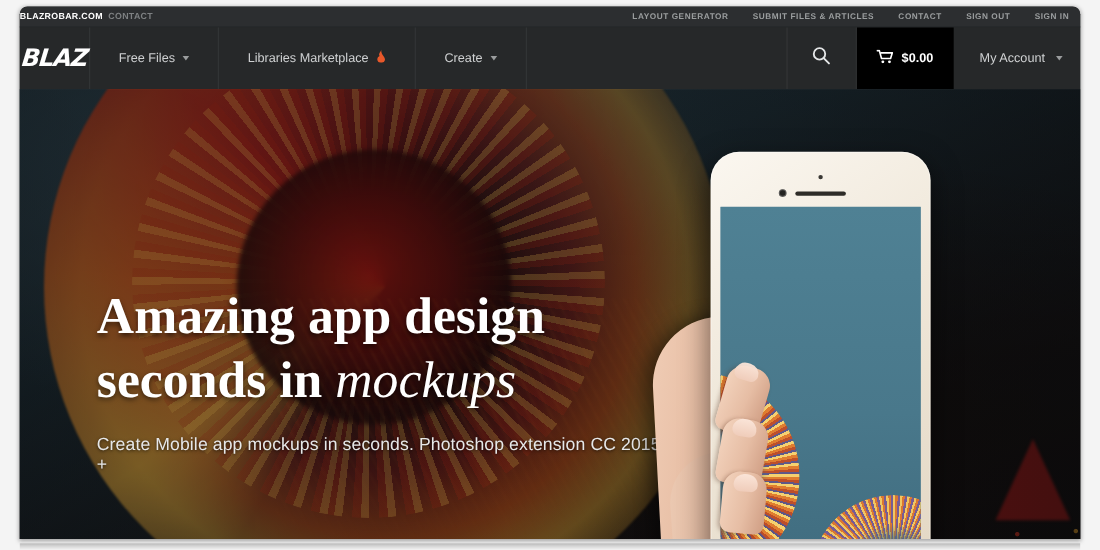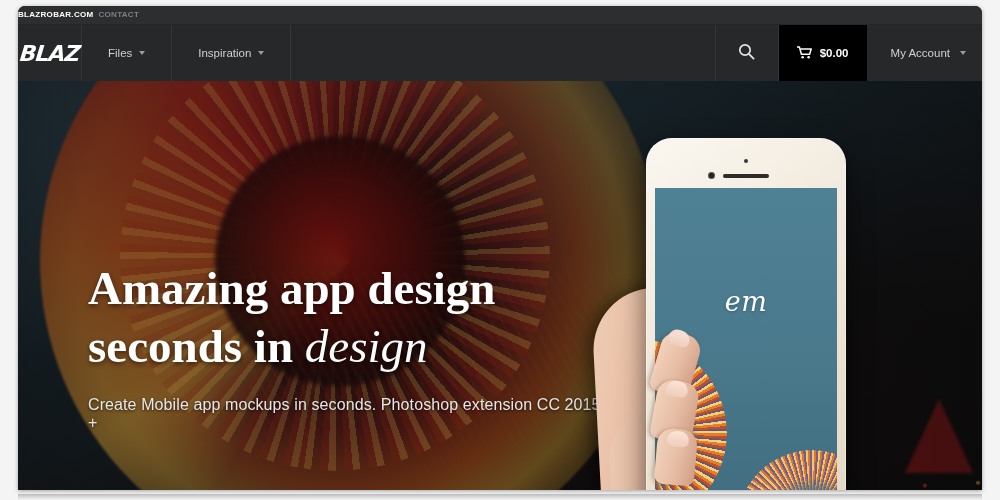--- a/index.html
+++ b/index.html
@@ -441,40 +441,55 @@
 
 <div id="page">
   <div id="shell">
     <div id="site">
 
       <div class="topbar">
         <div class="brandline">
           <span class="b1">BLAZROBAR.COM</span>
           <span class="b2">CONTACT</span>
         </div>
+        <div class="toplinks">
+          <a href="#">LAYOUT GENERATOR</a>
+          <a href="#">SUBMIT FILES &amp; ARTICLES</a>
+          <a href="#">CONTACT</a>
+          <a href="#">SIGN OUT</a>
+          <a href="#">SIGN IN</a>
+        </div>
       </div>
 
       <div class="mainnav">
 
         <div class="logo-cell">
           <span class="logo">BLAZ</span>
         </div>
 
-
-
-
         <div class="navitem">
-          <span>Files</span>
+          <span>Free Files</span>
           <span class="caret"></span>
         </div>
 
+
         <div class="navitem">
-          <span>Inspiration</span>
+          <span>Libraries Marketplace</span>
+          <span class="flame">
+            <svg width="9" height="12" viewBox="0 0 9 12" aria-hidden="true">
+              <path d="M4.5 0C4.5 2 2.6 2.8 2.6 4.6c0 .6.2 1 .5 1.4C2.4 6.3 1 7.3 1 9c0 1.8 1.6 3 3.5 3S8 10.8 8 9c0-2.6-3.5-3.6-3.5-9z" fill="#e8582a"></path>
+            </svg>
+          </span>
+        </div>
+
+        <div class="navitem">
+          <span>Create</span>
           <span class="caret"></span>
         </div>
+
 
         <div class="nav-spacer"></div>
 
         <div class="search-cell">
           <span>
             <svg width="17" height="17" viewBox="0 0 17 17" aria-hidden="true">
               <circle cx="7" cy="7" r="5.2" fill="none" stroke="#e3e5e6" stroke-width="1.7"></circle>
               <line x1="10.8" y1="10.8" x2="15.6" y2="15.6" stroke="#e3e5e6" stroke-width="1.8" stroke-linecap="round"></line>
             </svg>
           </span>
@@ -505,37 +520,36 @@
           <div class="spiral-core"></div>
           <div class="streaks"></div>
           <div class="tent"></div>
           <div class="lights"></div>
           <div class="hero-dark"></div>
         </div>
 
         <div class="hero-copy">
           <h1 class="headline">
             <span>Amazing app design</span><br>
-            <span>seconds in </span><span class="ital">design</span>
+            <span>seconds in </span><span class="ital">mockups</span>
           </h1>
           <p class="subhead">Create Mobile app mockups in seconds. Photoshop extension CC 2015 +</p>
         </div>
 
         <div class="hand"></div>
         <div class="thumbpad"></div>
 
         <div class="phone">
           <div class="phone-sensor"></div>
           <div class="phone-cam"></div>
           <div class="phone-speaker"></div>
           <div class="phone-screen">
             <div class="screen-bg"></div>
             <div class="screen-swirl-l"></div>
             <div class="screen-swirl-b"></div>
-            <div class="screen-word">em</div>
           </div>
 
         </div>
 
         <div class="f1 finger"></div>
         <div class="f2 finger"></div>
         <div class="f3 finger"></div>
         <div class="n1 nail"></div>
         <div class="n2 nail"></div>
         <div class="n3 nail"></div>

